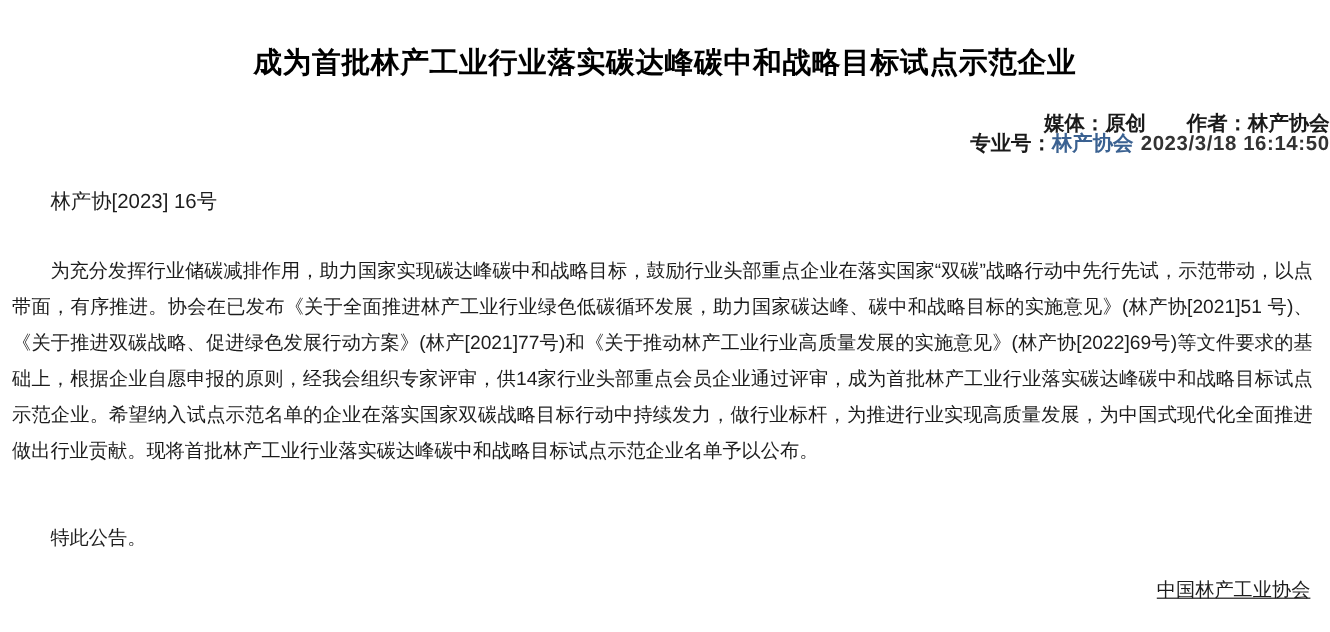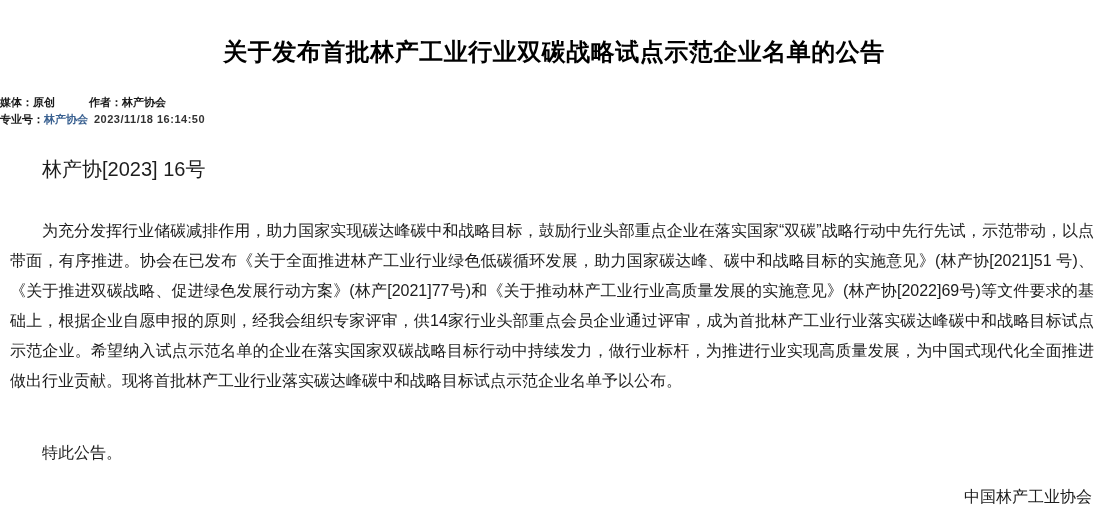--- a/index.html
+++ b/index.html
@@ -21,22 +21,22 @@
     margin-top: 36px;
     text-align: center;
     font-family: "Liberation Serif", serif;
     font-weight: bold;
     font-size: 24px;
     letter-spacing: 0.5px;
     color: #000000;
   }
   .meta-block {
     margin-top: 26px;
-    text-align: left;
-    font-size: 11px;
+    text-align: right;
+    font-size: 17px;
     font-weight: bold;
     color: #1a1a1a;
     line-height: 17px;
   }
   .meta-row { white-space: nowrap; }
   .meta-gap { display: inline-block; width: 34px; }
   .account-link {
     color: #3a6191;
     text-decoration: none;
     cursor: pointer;
@@ -48,59 +48,60 @@
     letter-spacing: 0.5px;
   }
   .body-area {
     margin: 0 14px 0 10px;
     font-size: 16px;
     color: #1c1c1c;
   }
   .doc-number {
     margin-top: 28px;
     margin-left: 32px;
-    font-size: 20px;
+    font-size: 17px;
   }
   .main-paragraph {
     margin-top: 33px;
     text-indent: 2em;
     line-height: 30px;
     text-align: justify;
   }
   .closing-paragraph {
     margin-top: 42px;
     text-indent: 2em;
     line-height: 30px;
   }
   .signature-line {
     margin-top: 14px;
     margin-right: 2px;
     text-align: right;
     line-height: 30px;
+    text-decoration: underline;
   }
   .date-line {
     margin-top: 17px;
     margin-right: 13px;
     text-align: left;
     line-height: 30px;
   }
 </style>
 </head>
 <body>
 
 <div class="page">
 
-  <h1 class="doc-title">关于发布首批林产工业行业双碳战略试点示范企业名单的公告</h1>
+  <h1 class="doc-title">成为首批林产工业行业落实碳达峰碳中和战略目标试点示范企业</h1>
 
   <div class="meta-block">
     <div class="meta-row">
       <span>媒体：</span><span>原创</span><span class="meta-gap"></span><span>作者：</span><span>林产协会</span>
     </div>
     <div class="meta-row">
-      <span>专业号：</span><a class="account-link">林产协会</a><span class="timestamp">2023/11/18 16:14:50</span>
+      <span>专业号：</span><a class="account-link">林产协会</a><span class="timestamp">2023/3/18 16:14:50</span>
     </div>
   </div>
 
   <div class="body-area">
 
     <div class="doc-number">林产协[2023] 16号</div>
 
     <p class="main-paragraph">为充分发挥行业储碳减排作用，助力国家实现碳达峰碳中和战略目标，鼓励行业头部重点企业在落实国家“双碳”战略行动中先行先试，示范带动，以点带面，有序推进。协会在已发布《关于全面推进林产工业行业绿色低碳循环发展，助力国家碳达峰、碳中和战略目标的实施意见》(林产协[2021]51 号)、《关于推进双碳战略、促进绿色发展行动方案》(林产[2021]77号)和《关于推动林产工业行业高质量发展的实施意见》(林产协[2022]69号)等文件要求的基础上，根据企业自愿申报的原则，经我会组织专家评审，供14家行业头部重点会员企业通过评审，成为首批林产工业行业落实碳达峰碳中和战略目标试点示范企业。希望纳入试点示范名单的企业在落实国家双碳战略目标行动中持续发力，做行业标杆，为推进行业实现高质量发展，为中国式现代化全面推进做出行业贡献。现将首批林产工业行业落实碳达峰碳中和战略目标试点示范企业名单予以公布。</p>
 
     <p class="closing-paragraph">特此公告。</p>

